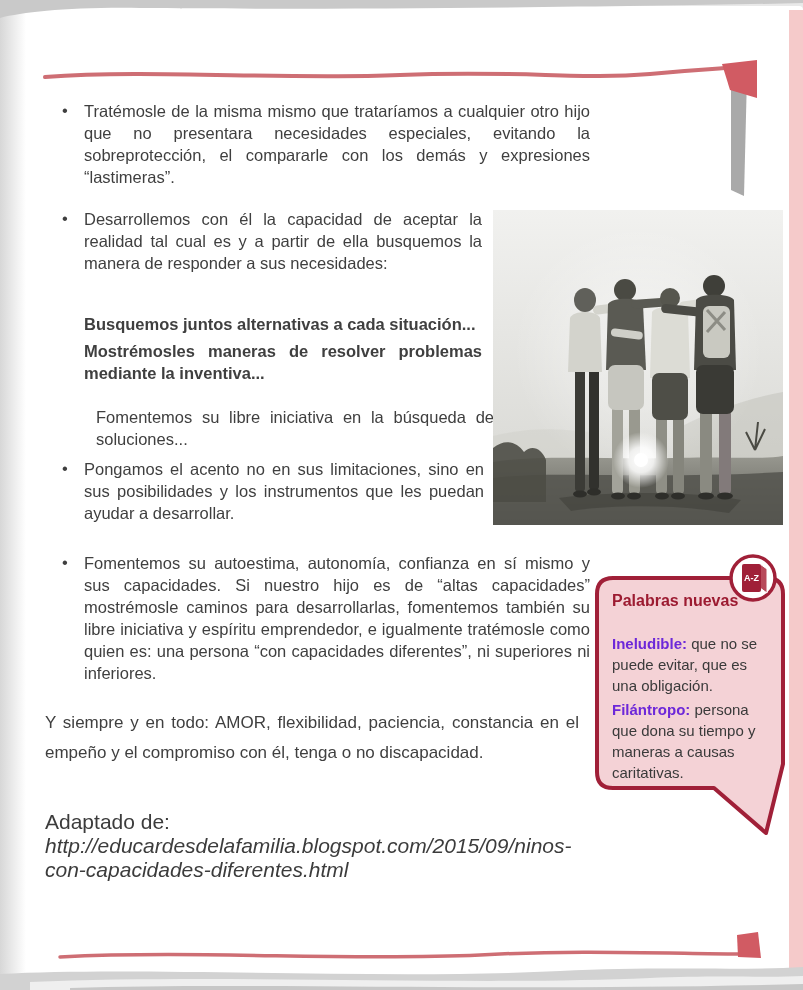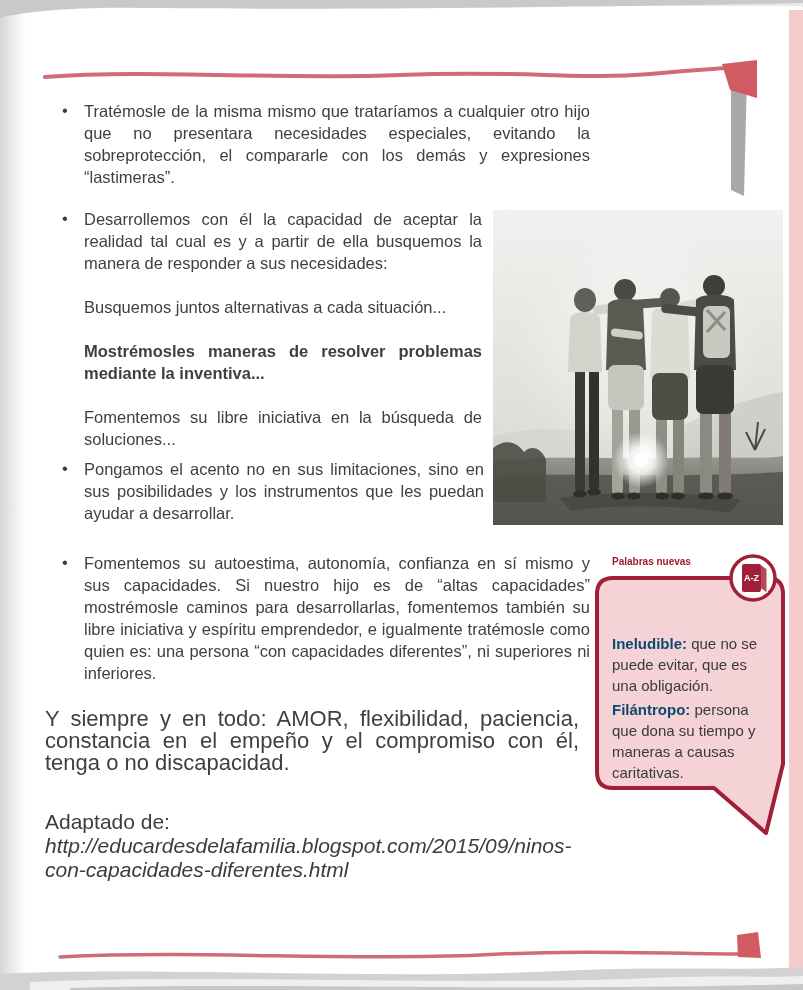--- a/index.html
+++ b/index.html
@@ -8,32 +8,32 @@
   .sheet{position:absolute;left:0;top:6px;right:0;bottom:10px;background:#ffffff;border-radius:10px 4px 0 0;}
   .left-shade{position:absolute;left:0;top:0;width:26px;height:990px;
     background:linear-gradient(to right,#d7d7d7,rgba(255,255,255,0));pointer-events:none;}
   .deco{position:absolute;left:0;pointer-events:none;}
   .pink-band{position:absolute;left:789px;top:10px;width:14px;height:966px;background:#f5caca;}
 
   
   .para{position:absolute;color:#3f3f3f;font-size:16.5px;line-height:22px;text-align:justify;}
   .para.noj{text-align:left;}
   .marker{position:absolute;left:-22px;top:-1px;color:#3f3f3f;}
-  .closing{position:absolute;color:#3f3f3f;font-size:22px;line-height:22px;text-align:justify;}
+  .closing{position:absolute;color:#3f3f3f;font-size:17px;line-height:30px;text-align:justify;}
   .source{position:absolute;color:#3c3c3c;font-size:21px;line-height:24px;}
   .source .url{font-style:italic;}
 
   
   .photo{position:absolute;left:493px;top:210px;width:290px;height:315px;overflow:hidden;}
 
   
-  .callout-title{position:absolute;left:612px;top:556px;width:156px;font-size:10px;
+  .callout-title{position:absolute;left:612px;top:592px;width:156px;font-size:16px;
     font-weight:bold;color:#9c1b31;}
   .callout-entry{position:absolute;left:612px;width:155px;font-size:15px;line-height:21px;color:#3a3a3a;}
-  .callout-entry b{color:#0c4a6e;margin-top:39px;}
+  .callout-entry b{color:#6d28d9;margin-top:39px;}
 </style>
 </head>
 <body>
 
 <div class="stage">
   <div class="sheet"></div>
   <div class="left-shade"></div>
 
   <svg class="deco" style="top:0" width="803" height="22">
     <path d="M0 0 H803 V3 C640 7,300 10,140 8 C70 7,24 12,0 18 Z" fill="#c9c9c9"></path>
@@ -50,29 +50,29 @@
   <div class="para" style="left:84px;top:100px;width:506px;">
     <span class="marker">•</span>
     <span>Tratémosle de la misma mismo que trataríamos a cualquier otro hijo que no presentara necesidades especiales, evitando la sobreprotección, el compararle con los demás y expresiones “lastimeras”.</span>
   </div>
 
   <div class="para" style="left:84px;top:208px;width:398px;">
     <span class="marker">•</span>
     <span>Desarrollemos con él la capacidad de aceptar la realidad tal cual es y a partir de ella busquemos la manera de responder a sus necesidades:</span>
   </div>
 
-  <div class="para noj" style="left:84px;top:296px;width:420px;">
+  <div class="para noj" style="left:84px;top:313px;width:420px;font-weight:bold;">
     <span>Busquemos juntos alternativas a cada situación...</span>
   </div>
 
   <div class="para" style="left:84px;top:340px;width:398px;font-weight:bold;">
     <span>Mostrémosles maneras de resolver problemas mediante la inventiva...</span>
   </div>
 
-  <div class="para" style="left:84px;top:406px;width:398px;">
+  <div class="para" style="left:96px;top:406px;width:398px;">
     <span>Fomentemos su libre iniciativa en la búsqueda de soluciones...</span>
   </div>
 
   <div class="para" style="left:84px;top:458px;width:400px;">
     <span class="marker">•</span>
     <span>Pongamos el acento no en sus limitaciones, sino en sus posibilidades y los instrumentos que les puedan ayudar a desarrollar.</span>
   </div>
 
   <div class="para" style="left:84px;top:552px;width:506px;">
     <span class="marker">•</span>

